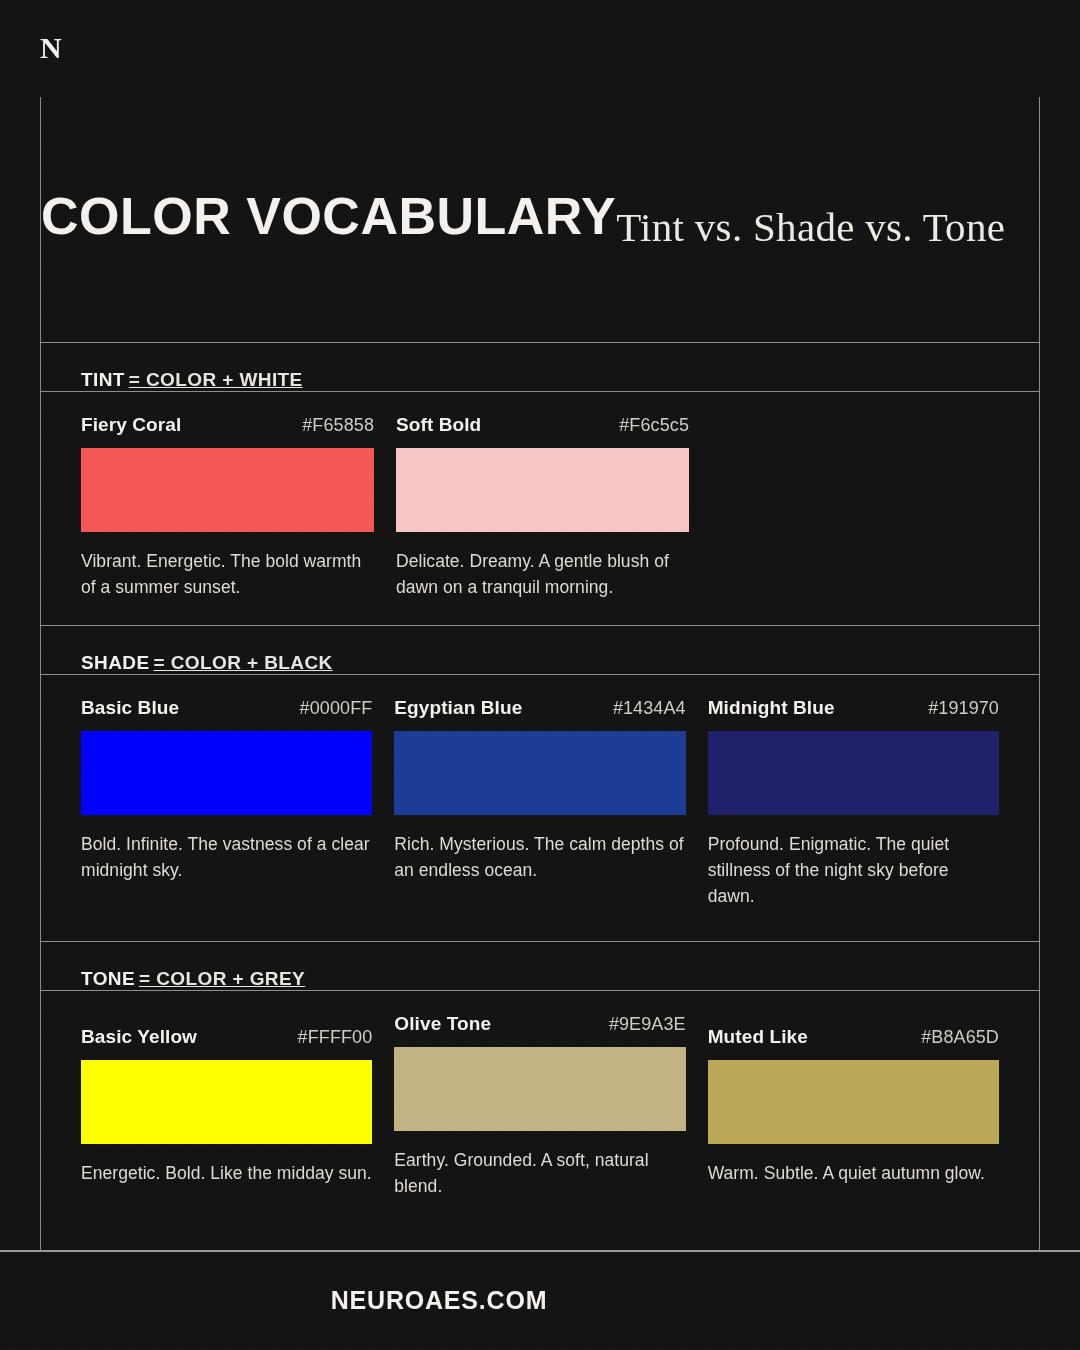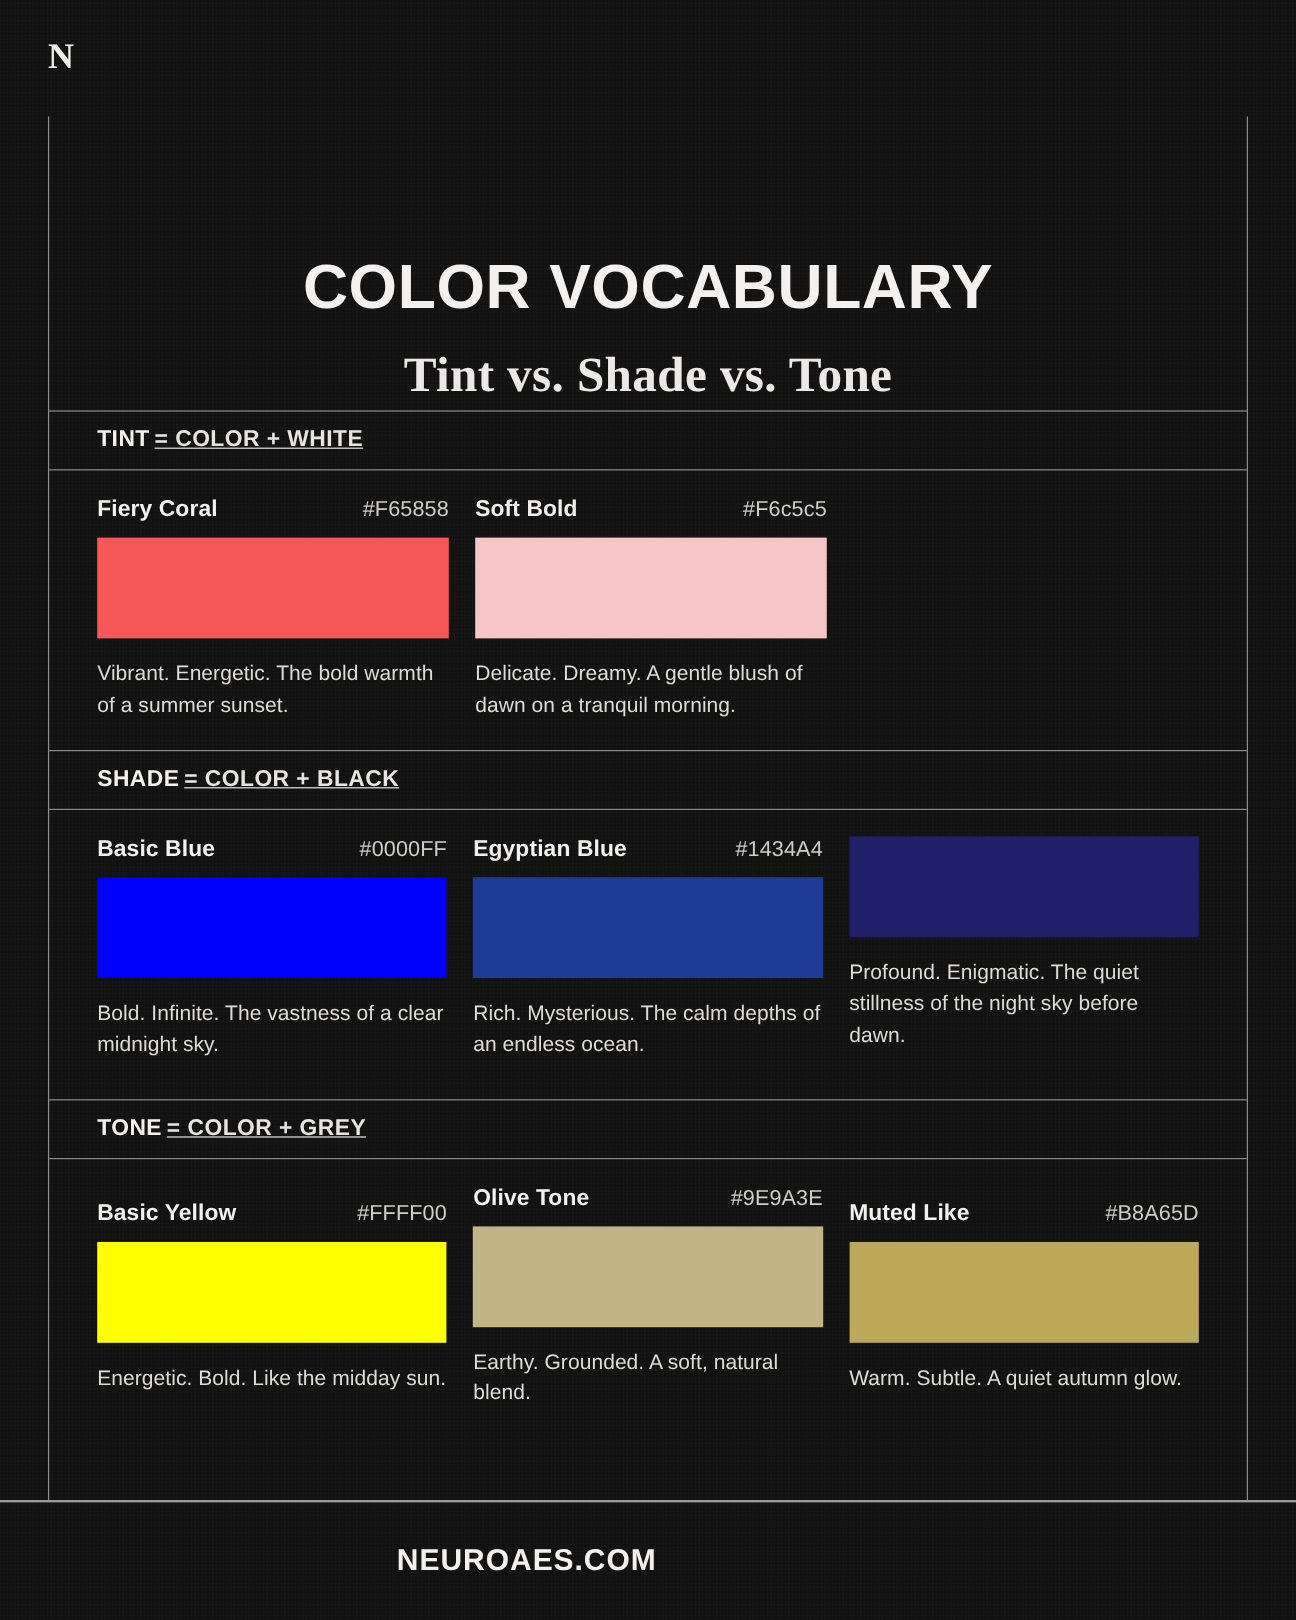--- a/index.html
+++ b/index.html
@@ -38,48 +38,48 @@
     position:absolute;
     left:40px; top:97px;
     width:1000px; height:1153px;
     border-left:1.5px solid #8d8d8d;
     border-right:1.5px solid #8d8d8d;
   }
 
   
   .title-block {
     height:245px;
-    display:flex; flex-direction:column;
-    align-items:center; justify-content:flex-end;
+    display:flex; flex-direction:row;
+    align-items:center; justify-content:flex-start;
     padding-bottom:6px;
   }
   .title {
     font-size:52px;
     font-weight:700;
     color:#f2f1ef;
     letter-spacing:0.5px;
     line-height:1.05;
     text-align:center;
   }
   .subtitle {
     margin-top:20px;
     font-family:"Liberation Serif", serif;
     font-size:41px;
-    font-weight:700;
+    font-weight:400;
     color:#ebe9e6;
     letter-spacing:0.3px;
     text-align:center;
   }
 
   
   .section-head {
     height:50px;
     border-top:1.5px solid #8d8d8d;
     border-bottom:1.5px solid #8d8d8d;
-    display:flex; align-items:center;
+    display:flex; align-items:flex-end;
     padding-left:40px;
   }
   .section-head .kw {
     font-size:19px;
     font-weight:700;
     color:#f3f2f0;
     letter-spacing:0.4px;
   }
   .section-head .formula {
     font-size:19px;
@@ -210,20 +210,24 @@
           </div>
           <div class="cell">
             <div class="cell-head">
               <span class="cell-name">Egyptian Blue</span>
               <span class="cell-hex">#1434A4</span>
             </div>
             <div class="swatch" style="background: rgb(29, 60, 150);"></div>
             <div class="cell-desc">Rich. Mysterious. The calm depths of an endless ocean.</div>
           </div>
           <div class="cell">
+            <div class="cell-head">
+              <span class="cell-name">Midnight Blue</span>
+              <span class="cell-hex">#191970</span>
+            </div>
             <div class="swatch" style="background: rgb(32, 32, 107);"></div>
             <div class="cell-desc">Profound. Enigmatic. The quiet stillness of the night sky before dawn.</div>
           </div>
         </div>
         <div class="section-head">
           <span class="kw">TONE</span>
           <span class="formula">= COLOR + GREY</span>
         </div>
         <div class="row tone">
           <div class="cell">

